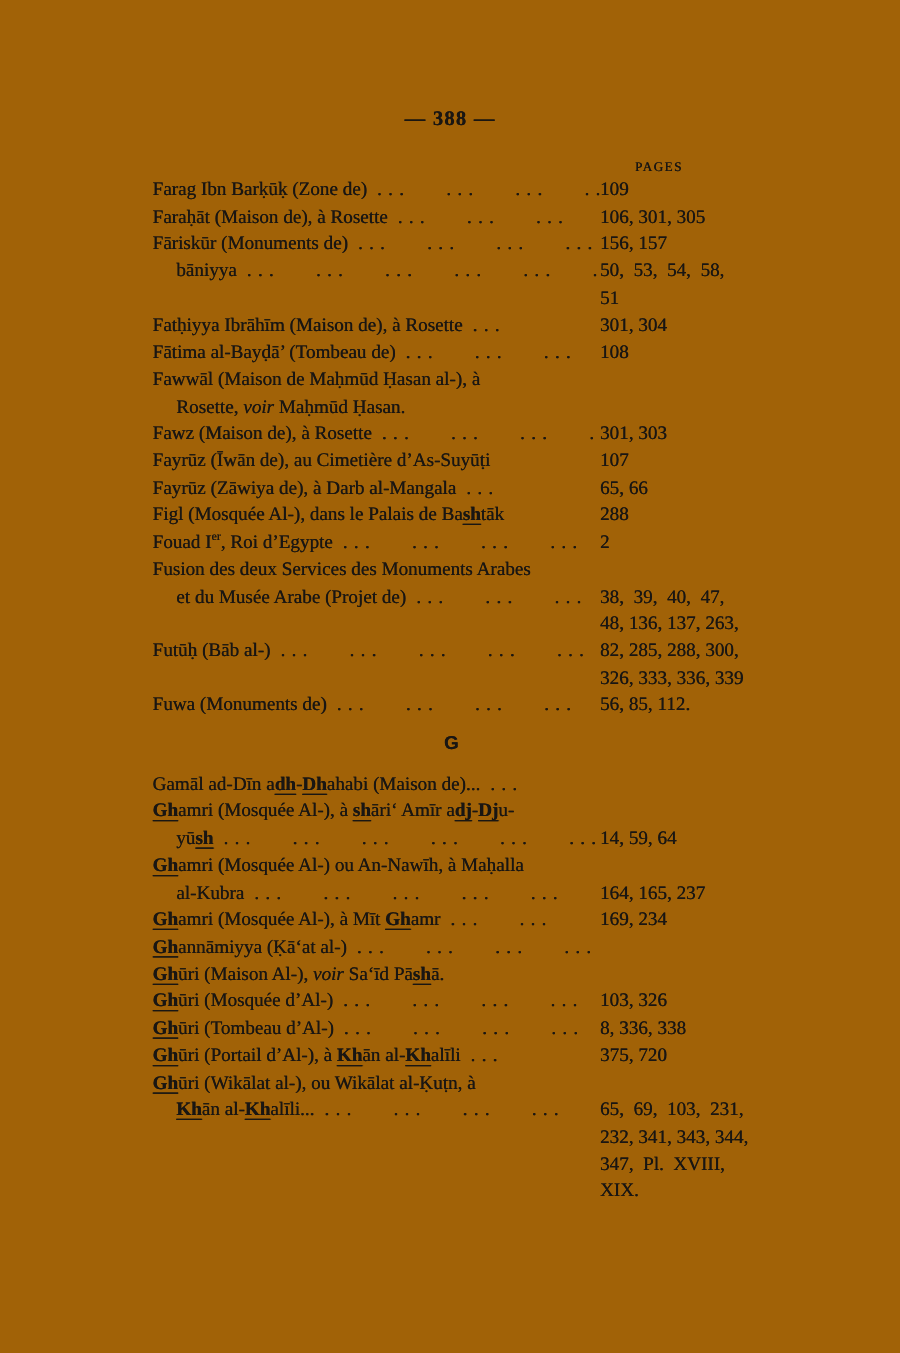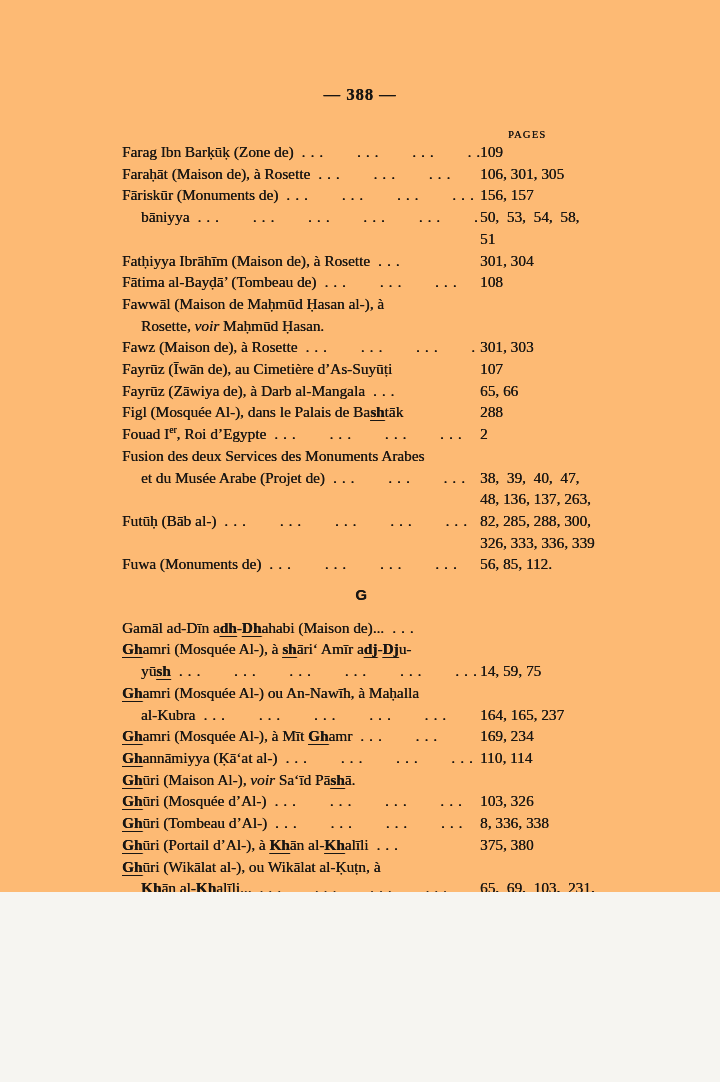--- a/index.html
+++ b/index.html
@@ -1,19 +1,19 @@
 <!DOCTYPE html>
 <html><head>
 <meta charset="utf-8">
 <title>Index — 388</title>
 <style>
   html,body{margin:0;padding:0;background:#f6f5f1;}
   .page{
-    position:relative;width:720px;height:892px;margin:0 auto;
-    background:#fdba74;color:#191613;
+    position:relative;width:720px;height:1082px;margin:0 auto;
+    background:#a16207;color:#191613;
     font-family:"Liberation Serif","DejaVu Serif",serif;
     font-size:15.3px;line-height:21.7px;
     text-shadow:0.25px 0 0 currentColor;
     overflow:hidden;
   }
   .page-number{
     position:absolute;top:84px;left:0;width:720px;
     text-align:center;font-size:16.5px;font-weight:700;letter-spacing:1px;
   }
   .col-header{
@@ -164,21 +164,21 @@
           <div class="cell-text">Gamāl ad-Dīn a<span class="dg">dh</span>-<span class="dg">Dh</span>ahabi (Maison de)...<span class="ld">...</span></div>
         </div>
       </div>
       <div>
         <div class="row">
           <div class="cell-text"><span class="dg">Gh</span>amri (Mosquée Al-), à <span class="dg">sh</span>āri‘ Amīr a<span class="dg">dj</span>-<span class="dg">Dj</span>u-</div>
           <div class="cell-pages"></div>
         </div>
         <div class="row">
           <div class="cell-text indent">yū<span class="dg">sh</span><span class="ld">... ... ... ... ... ... ... ... ...</span></div>
-          <div class="cell-pages">14, 59, 75</div>
+          <div class="cell-pages">14, 59, 64</div>
         </div>
       </div>
       <div>
         <div class="row">
           <div class="cell-text"><span class="dg">Gh</span>amri (Mosquée Al-) ou An-Nawīh, à Maḥalla</div>
           <div class="cell-pages"></div>
         </div>
         <div class="row">
           <div class="cell-text indent">al-Kubra<span class="ld">... ... ... ... ... ... ... ...</span></div>
           <div class="cell-pages">164, 165, 237</div>
@@ -186,21 +186,20 @@
       </div>
       <div>
         <div class="row">
           <div class="cell-text"><span class="dg">Gh</span>amri (Mosquée Al-), à Mīt <span class="dg">Gh</span>amr<span class="ld">... ...</span></div>
           <div class="cell-pages">169, 234</div>
         </div>
       </div>
       <div>
         <div class="row">
           <div class="cell-text"><span class="dg">Gh</span>annāmiyya (Ḳā‘at al-)<span class="ld">... ... ... ... ...</span></div>
-          <div class="cell-pages">110, 114</div>
         </div>
       </div>
       <div>
         <div class="row">
           <div class="cell-text"><span class="dg">Gh</span>ūri (Maison Al-), <i>voir</i> Sa‘īd Pā<span class="dg">sh</span>ā.</div>
           <div class="cell-pages"></div>
         </div>
       </div>
       <div>
         <div class="row">
@@ -210,21 +209,21 @@
       </div>
       <div>
         <div class="row">
           <div class="cell-text"><span class="dg">Gh</span>ūri (Tombeau d’Al-)<span class="ld">... ... ... ... ...</span></div>
           <div class="cell-pages">8, 336, 338</div>
         </div>
       </div>
       <div>
         <div class="row">
           <div class="cell-text"><span class="dg">Gh</span>ūri (Portail d’Al-), à <span class="dg">Kh</span>ān al-<span class="dg">Kh</span>alīli<span class="ld">...</span></div>
-          <div class="cell-pages">375, 380</div>
+          <div class="cell-pages">375, 720</div>
         </div>
       </div>
       <div>
         <div class="row">
           <div class="cell-text"><span class="dg">Gh</span>ūri (Wikālat al-), ou Wikālat al-Ḳuṭn, à</div>
           <div class="cell-pages"></div>
         </div>
         <div class="row">
           <div class="cell-text indent"><span class="dg">Kh</span>ān al-<span class="dg">Kh</span>alīli...<span class="ld">... ... ... ... ... ...</span></div>
           <div class="cell-pages">65,  69,  103,  231,</div>

